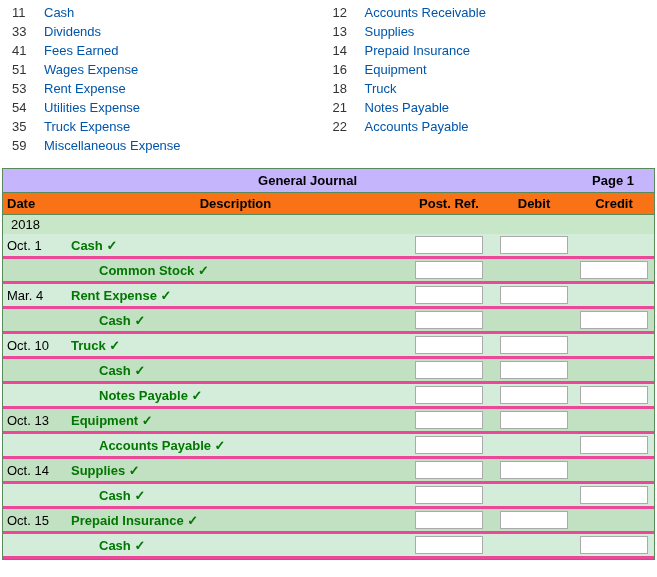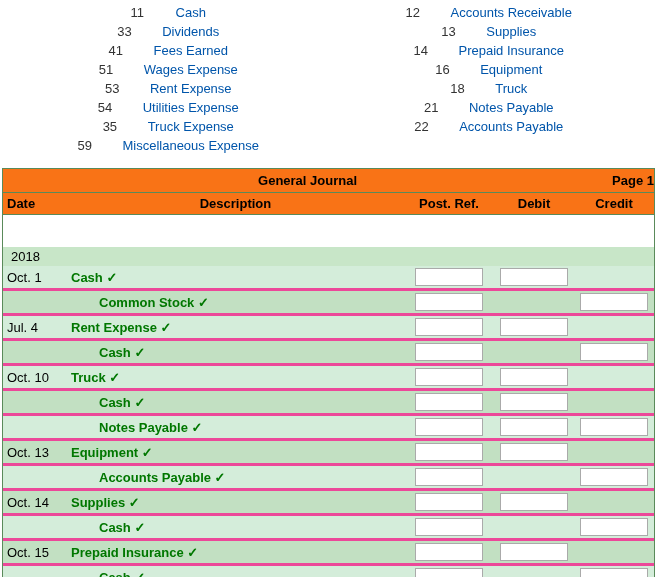--- a/index.html
+++ b/index.html
@@ -12,46 +12,45 @@
 
     .accounts-list {
       padding: 4px 8px 8px 8px;
       display: grid;
       grid-template-columns: 1fr 1fr;
       gap: 2px 0;
     }
 
     .account-item {
       display: flex;
-      gap: 21px;
+      gap: 8px;
       padding: 1px 4px;
-      justify-content: center;
     }
 
     .acct-num {
       color: #333;
       min-width: 24px;
     }
 
     .acct-name {
       color: #0055aa;
     }
 
     
     .journal-container {
       margin: 6px 2px 0 2px;
       border: 1px solid #5a8a5a;
     }
 
     .journal-header {
-      background: #f97316;
+      background: #c4b5fd;
       display: flex;
       justify-content: space-between;
       align-items: flex-end;
-      padding: 4px 0;
+      padding: 4px 20px;
       color: #000;
       font-weight: bold;
     }
 
     .journal-title {
       text-align: center;
       flex: 1;
     }
 
     .page-label {
@@ -74,21 +73,20 @@
     }
 
     .col-header:first-child {
       text-align: left;
     }
 
     .year-row {
       background: #c8e6c8;
       padding: 2px 8px;
       font-weight: normal;
-      margin-top: 32px;
     }
 
     .journal-row {
       display: grid;
       grid-template-columns: 64px 1fr 90px 80px 80px;
       background: #d4edda;
       border-bottom: 3px solid #ec4899;
       min-height: 24px;
       align-items: center;
     }
@@ -233,21 +231,21 @@
         <div class="desc-cell indented" style="padding-left: 32px;">Common Stock ✓</div>
         <div class="input-cell">
           <input type="text" class="journal-input" style="">
         </div>
         <div class="input-cell"></div>
         <div class="input-cell">
           <input type="text" class="credit-input" style="">
         </div>
       </div>
       <div class="journal-row">
-        <div class="date-cell">Jul. 4</div>
+        <div class="date-cell">Mar. 4</div>
         <div class="desc-cell">Rent Expense ✓</div>
         <div class="input-cell">
           <input type="text" class="journal-input" style="">
         </div>
         <div class="input-cell">
           <input type="text" class="journal-input" style="">
         </div>
         <div class="input-cell"></div>
       </div>
       <div class="journal-row alt indented">

